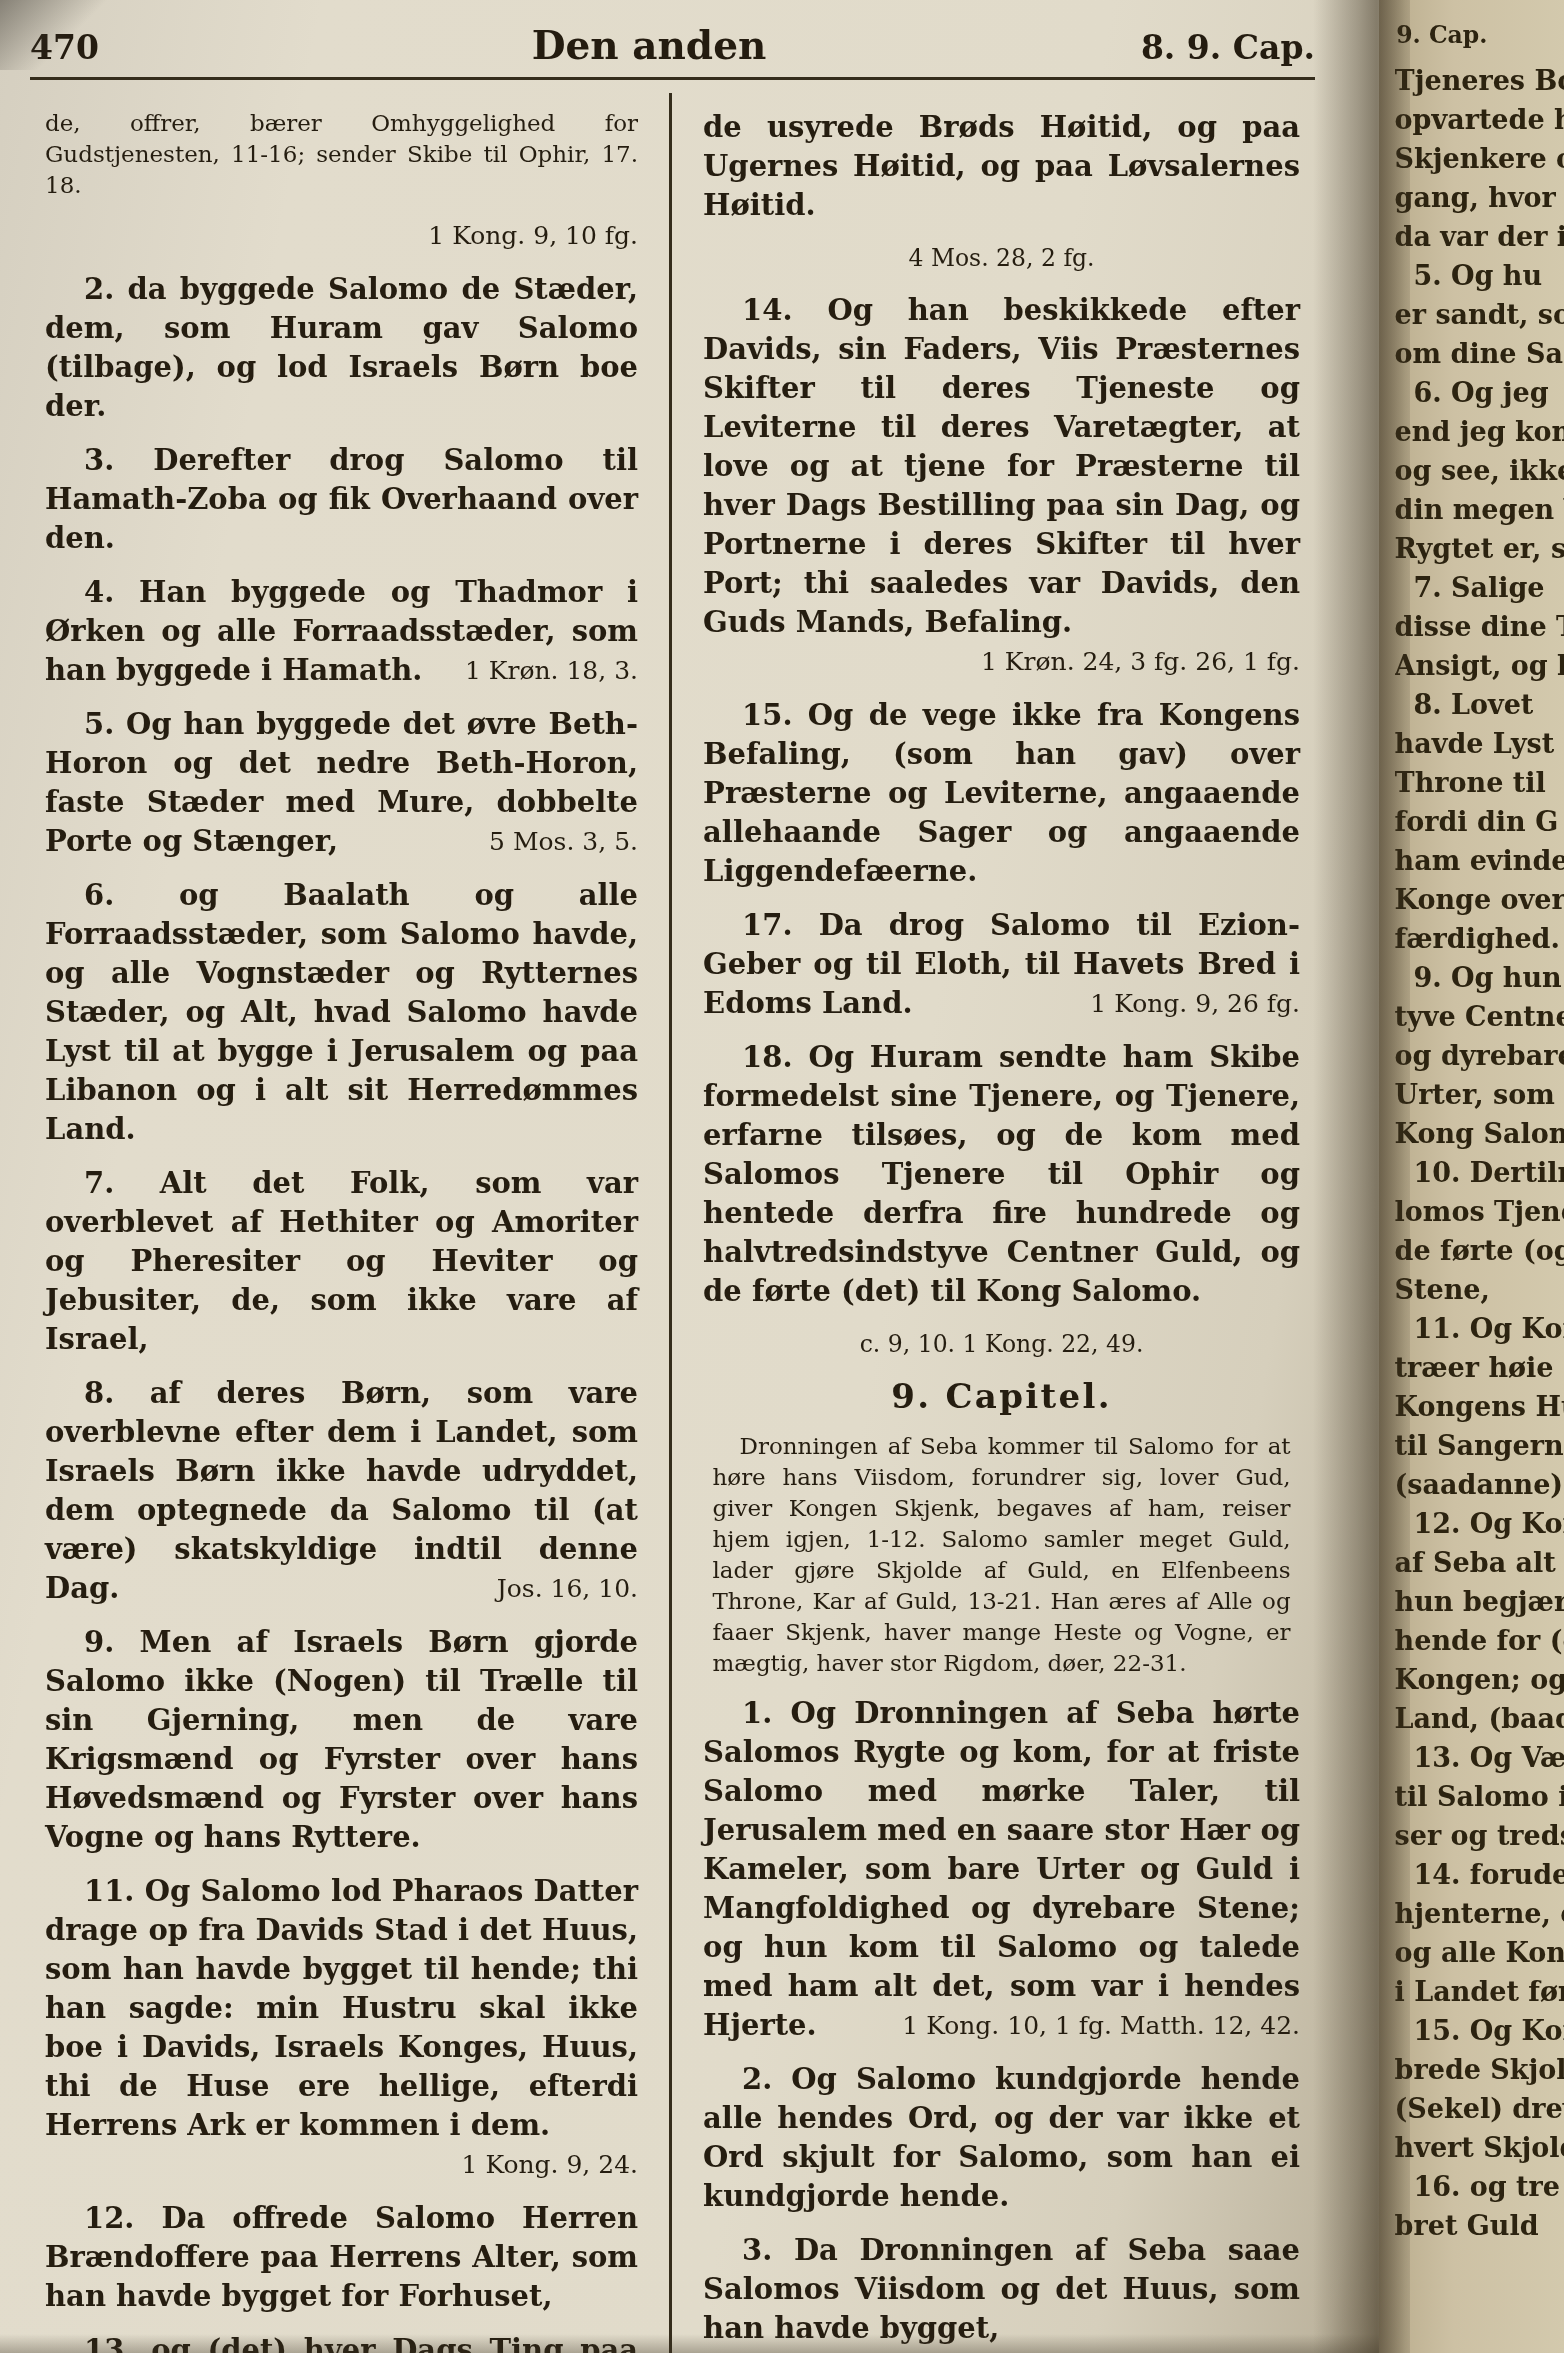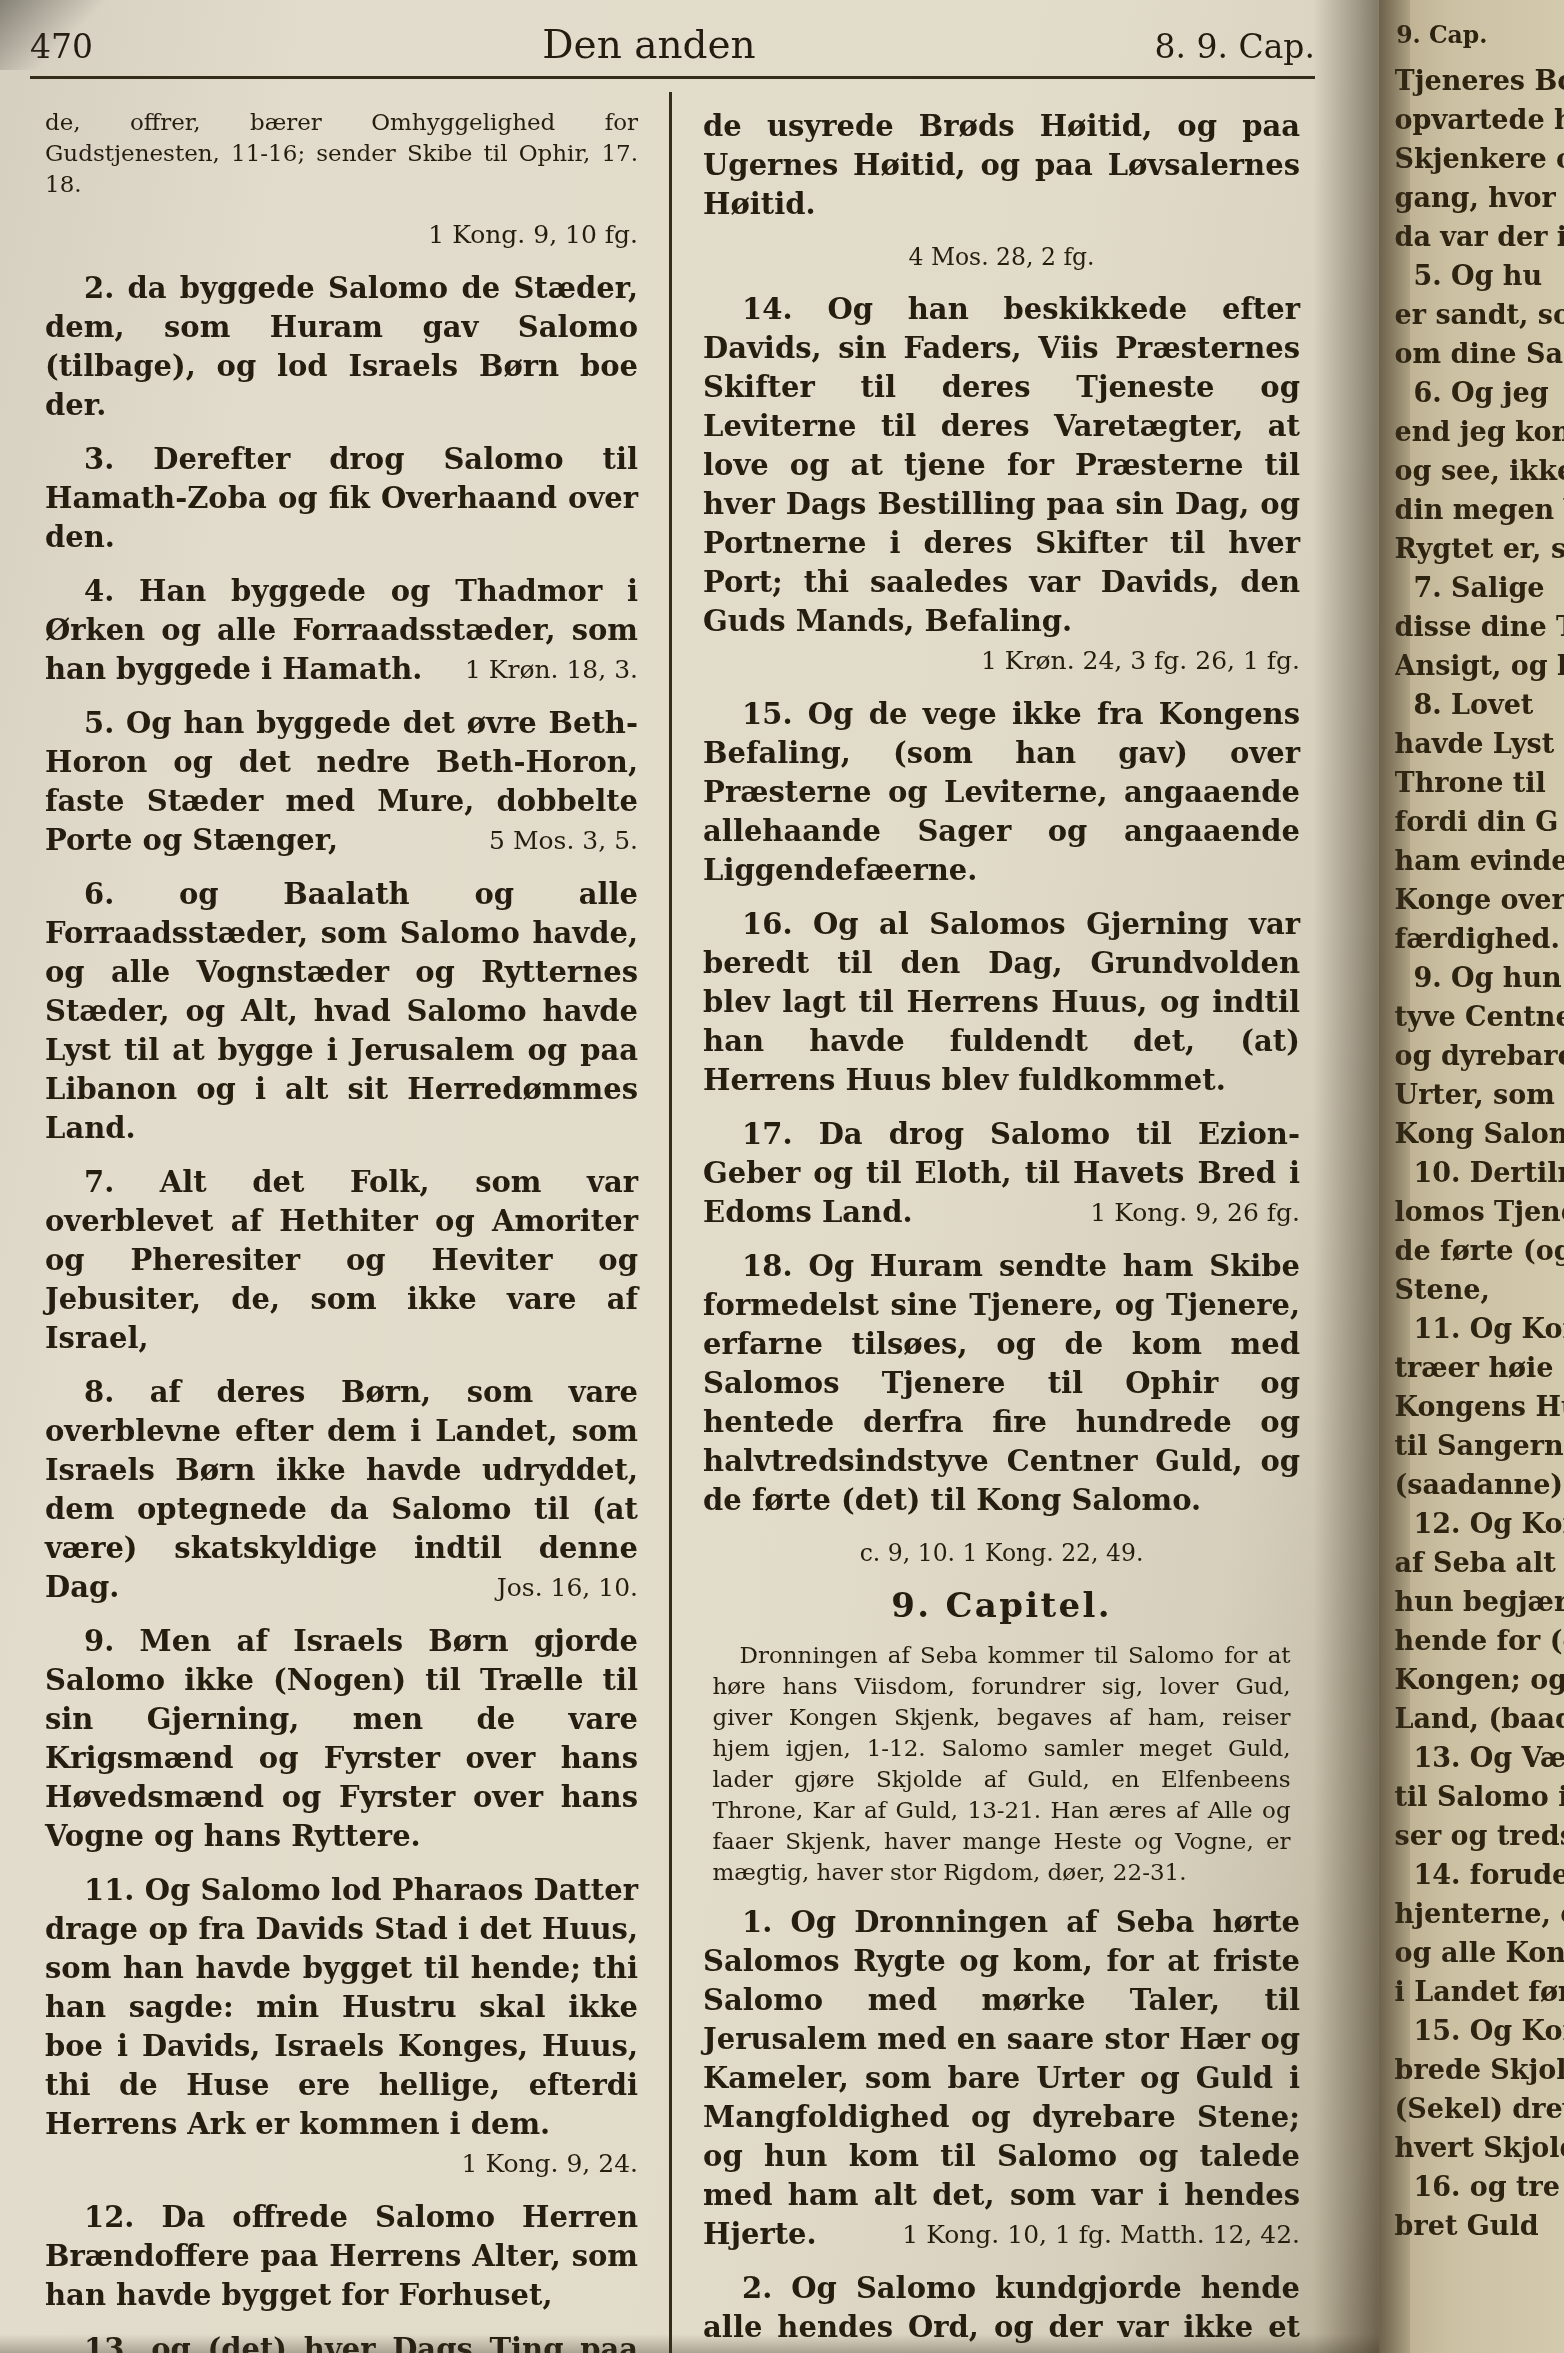--- a/index.html
+++ b/index.html
@@ -19,21 +19,21 @@
     position:absolute; left:0; top:0; width:110px; height:70px;
     background:linear-gradient(135deg, rgba(70,66,58,.55) 0%, rgba(70,66,58,0) 60%);
     pointer-events:none;
   }
   .bottom-shade {
     position:absolute; left:0; bottom:0; width:1379px; height:20.3px;
     background:linear-gradient(0deg, rgba(60,52,36,.35), rgba(60,52,36,0));
     pointer-events:none;
   }
   .content { position:absolute; left:30px; top:22px; width:1285px; }
-  .header-row { display:flex; align-items:baseline; font-weight:normal; }
+  .header-row { display:flex; align-items:baseline; font-weight:bold; }
   .page-number { width:172px; font-size:33px; }
   .running-title { flex:1; text-align:center; font-size:39px; }
   .chapter-ref { width:219px; text-align:right; font-size:33px; }
   .rule { border-top:3.1px solid #352d1c; margin-top:9.4px; }
 
   .columns { display:flex; margin-top:12.5px; align-items:stretch; }
   .col {
     width:623px; font-size:29px; line-height:39px; font-weight:bold;
     text-align:justify; color:#251d10;
   }
@@ -119,21 +119,20 @@
         <div>
 
             <p class="para"><span class="vtext">de usyrede Brøds Høitid, og paa Ugernes Høitid, og paa Løvsalernes Høitid.</span></p>
 
             <p class="ref-line"><span class="vtext">4 Mos. 28, 2 fg.</span></p>
 
             <p class="verse"><span class="vtext">14. Og han beskikkede efter Davids, sin Faders, Viis Præsternes Skifter til deres Tjeneste og Leviterne til deres Varetægter, at love og at tjene for Præsterne til hver Dags Bestilling paa sin Dag, og Portnerne i deres Skifter til hver Port; thi saaledes var Davids, den Guds Mands, Befaling.</span><span class="ref">1 Krøn. 24, 3 fg.  26, 1 fg.</span></p>
 
             <p class="verse"><span class="vtext">15. Og de vege ikke fra Kongens Befaling, (som han gav) over Præsterne og Leviterne, angaaende allehaande Sager og angaaende Liggendefæerne.</span></p>
 
-            <p class="verse"><span class="vtext">16. Og al Salomos Gjerning var beredt til den Dag, Grundvolden blev lagt til Herrens Huus, og indtil han havde fuldendt det, (at) Herrens Huus blev fuldkommet.</span></p>
 
             <p class="verse"><span class="vtext">17. Da drog Salomo til Ezion-Geber og til Eloth, til Havets Bred i Edoms Land.</span><span class="ref">1 Kong. 9, 26 fg.</span></p>
 
             <p class="verse"><span class="vtext">18. Og Huram sendte ham Skibe formedelst sine Tjenere, og Tjenere, erfarne tilsøes, og de kom med Salomos Tjenere til Ophir og hentede derfra fire hundrede og halvtredsindstyve Centner Guld, og de førte (det) til Kong Salomo.</span></p>
 
             <p class="ref-line"><span class="vtext">c. 9, 10.  1 Kong. 22, 49.</span></p>
 
             <p class="chapter-heading"><span class="vtext">9. Capitel.</span></p>
 
             <p class="chapter-summary"><span class="vtext">Dronningen af Seba kommer til Salomo for at høre hans Viisdom, forundrer sig, lover Gud, giver Kongen Skjenk, begaves af ham, reiser hjem igjen, 1-12. Salomo samler meget Guld, lader gjøre Skjolde af Guld, en Elfenbeens Throne, Kar af Guld, 13-21. Han æres af Alle og faaer Skjenk, haver mange Heste og Vogne, er mægtig, haver stor Rigdom, døer, 22-31.</span></p>

